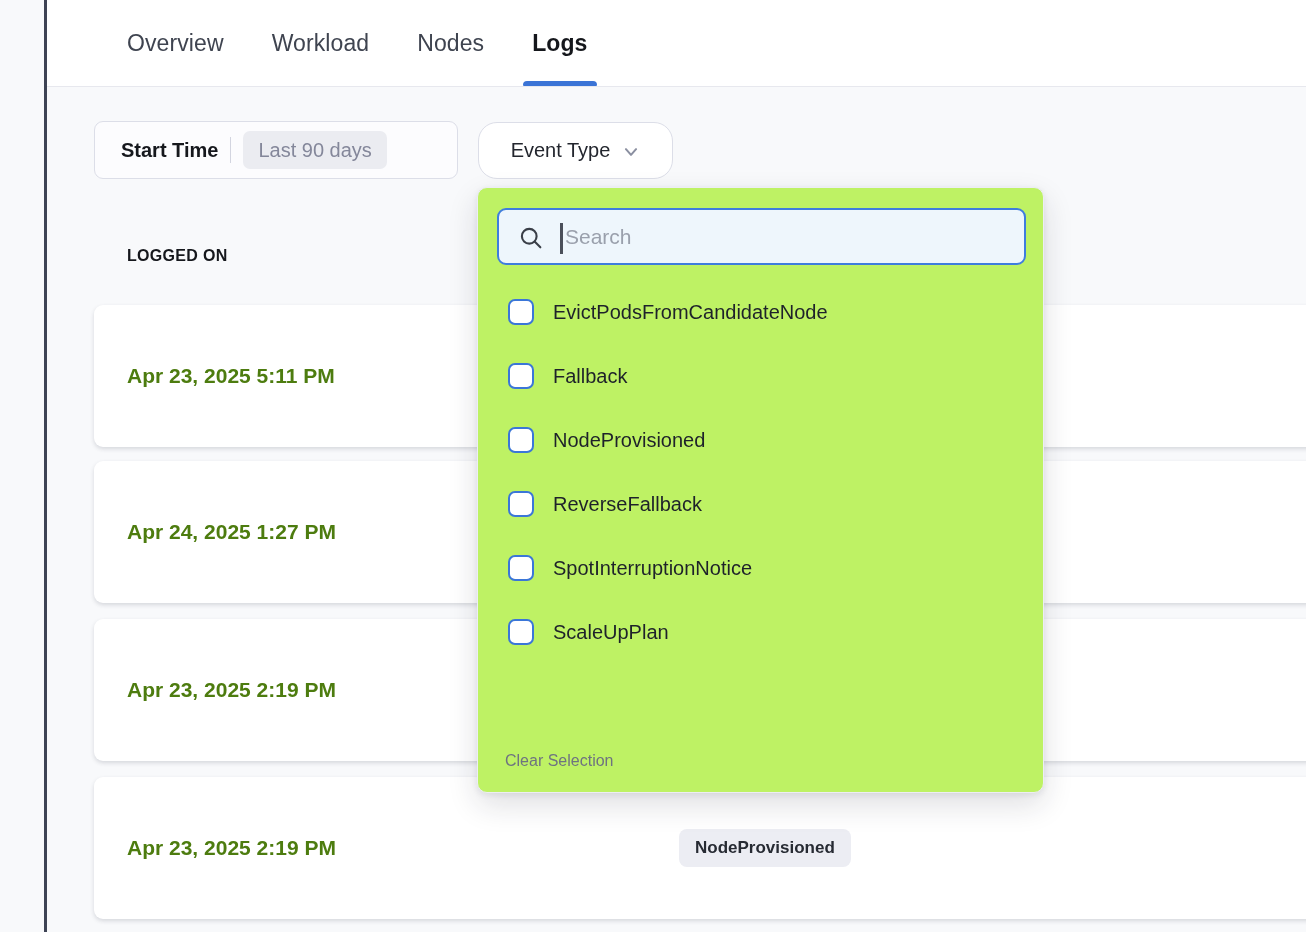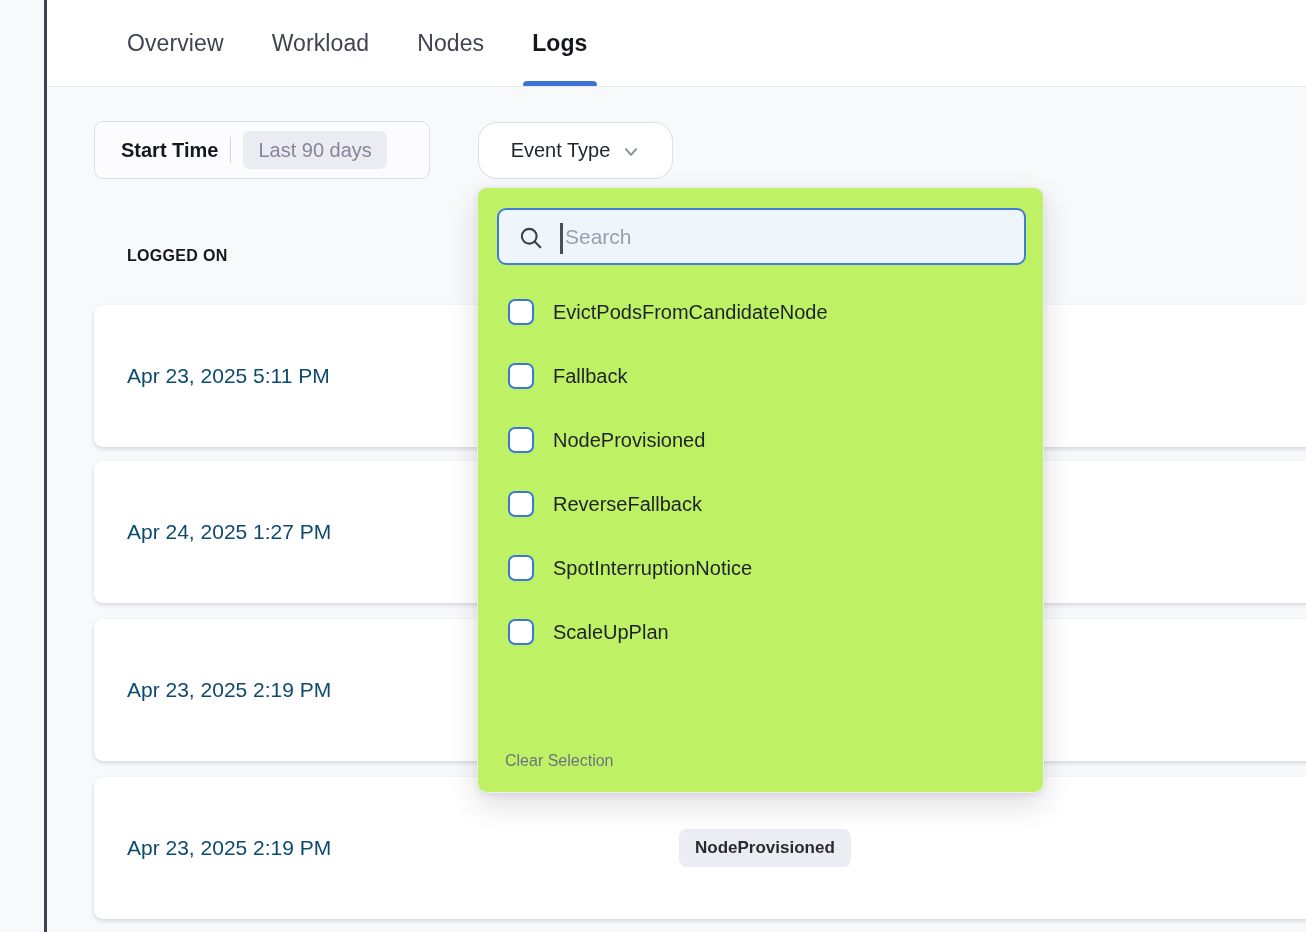--- a/index.html
+++ b/index.html
@@ -32,21 +32,21 @@
   }
   .tab.active { font-weight: 700; color: #15171c; }
   .tab.active::after {
     content: ""; position: absolute; left: -9px; right: -9px; bottom: 0;
     height: 5px; background: #3b74d6; border-radius: 4px 4px 1px 1px;
   }
 
   
   .filters { position: absolute; left: 0; top: 0; width: 100%; z-index: 6; }
   .start-time-filter {
-    position: absolute; left: 50px; top: 121px; width: 336px; height: 58px;
+    position: absolute; left: 50px; top: 121px; width: 364px; height: 58px;
     border: 1.5px solid #dcdee8; border-radius: 9px; background: #fcfcfe;
     display: flex; align-items: center; padding-left: 26px; cursor: pointer;
   }
   .st-label { font-size: 20px; font-weight: 700; color: #16181d; }
   .st-divider { width: 1px; height: 26px; background: #d3d5e0; margin: 0 12px 0 12px; }
   .st-pill {
     background: #ebecf1; color: #84879a; font-size: 20px;
     border-radius: 7px; padding: 7px 15px; line-height: 1.2;
   }
   .event-type-btn {
@@ -67,21 +67,21 @@
 
   
   .row-card {
     position: absolute; left: 50px; right: -18px; height: 142px;
     background: #ffffff; border-radius: 9px;
     box-shadow: 0 2px 4px rgba(40,45,65,0.16);
     z-index: 1;
   }
   .row-card .logged-on {
     position: absolute; left: 33px; top: 50%; transform: translateY(-50%);
-    font-size: 21px; font-weight: 400; color: #0c4a6e;
+    font-size: 21px; font-weight: 700; color: #4d7c0f;
   }
   .row-card .badge {
     position: absolute; left: 585px; top: 50%; transform: translateY(-50%);
     background: #ecedf3; color: #272b33; font-size: 17px; font-weight: 700;
     border-radius: 8px; padding: 9px 16px;
   }
   .badge:empty { display: none; }
   .row-1 { top: 305px; } .row-2 { top: 461px; } .row-3 { top: 619px; } .row-4 { top: 777px; }
 
   

